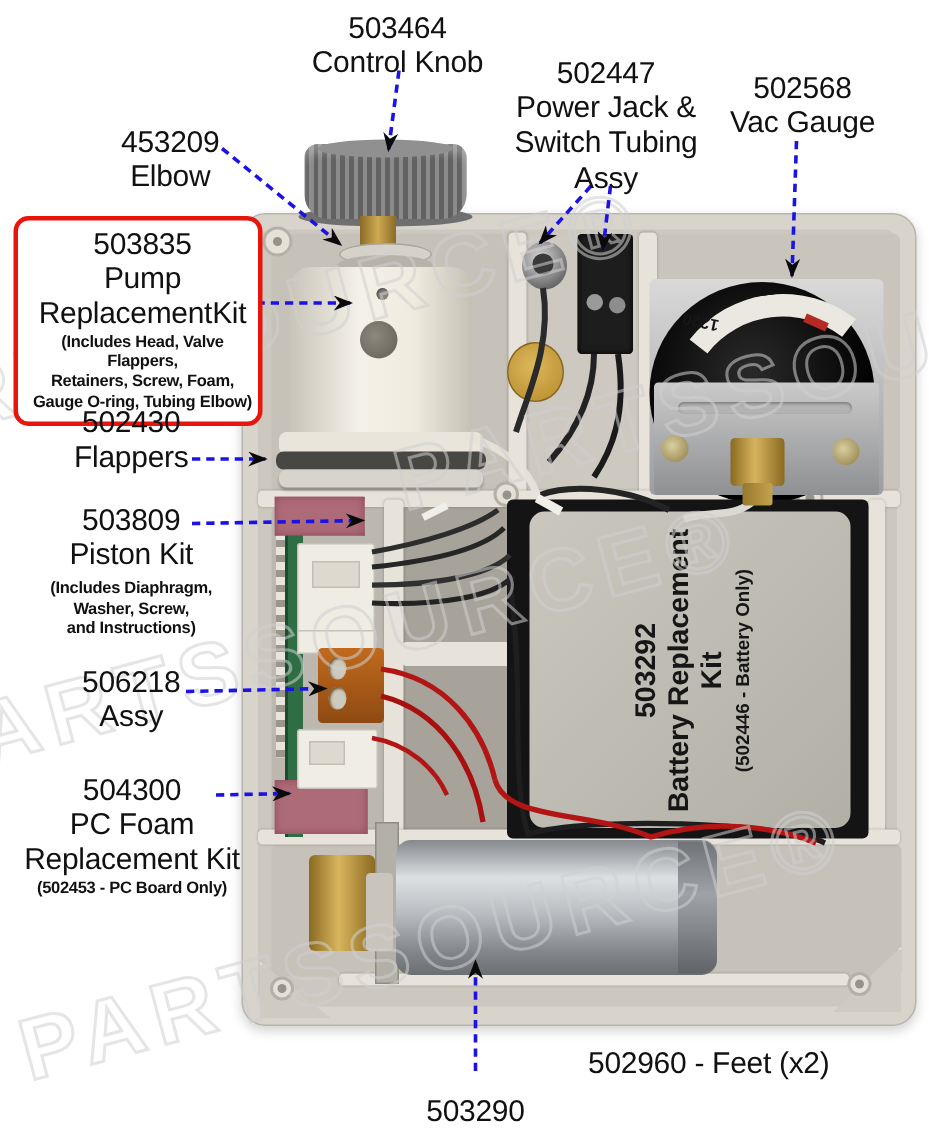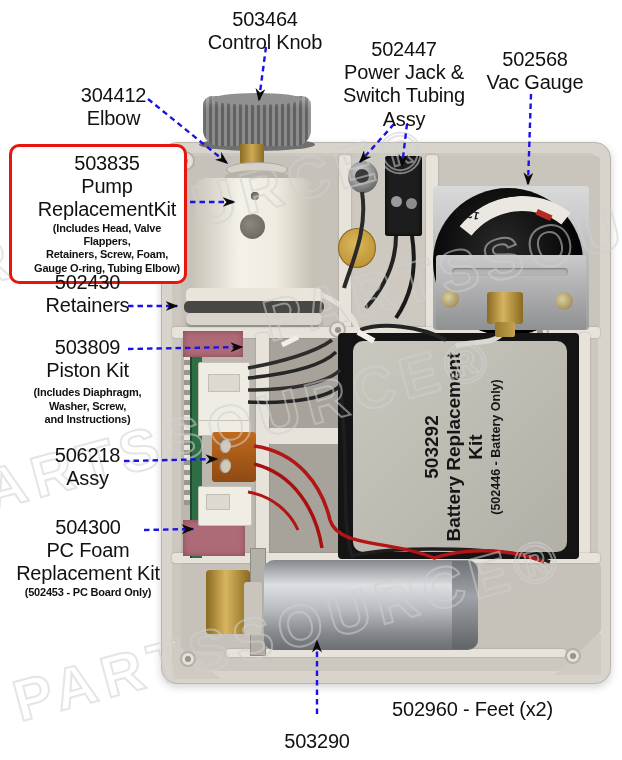--- a/index.html
+++ b/index.html
@@ -3,21 +3,21 @@
 <meta charset="utf-8">
 <style>
   html,body{margin:0;padding:0;background:#ffffff;}
   #stage{position:relative;width:622px;height:760px;background:#fff;overflow:hidden;
          font-family:"Liberation Sans","DejaVu Sans",sans-serif;color:#111;}
   .abs{position:absolute;}
   
   .lbl{position:absolute;text-align:center;z-index:7;line-height:1.16;letter-spacing:-0.2px;}
   .lbl .big{font-size:20px;font-weight:400;}
   .lbl .sm{font-size:11px;font-weight:700;line-height:1.22;}
-  .redbox{border:3px solid #e8150d;border-radius:10px;padding:5px 2px 6px 20px;background:#fff;}
+  .redbox{border:3px solid #e8150d;border-radius:10px;padding:5px 2px 6px 8px;background:#fff;}
   
   .wm{position:absolute;z-index:4;white-space:nowrap;font-weight:700;font-size:58px;letter-spacing:7px;
       color:transparent;-webkit-text-stroke:2px #d0d0d0;opacity:.55;transform:rotate(-15deg);pointer-events:none;}
   
   .case{position:absolute;left:161px;top:142px;width:448px;height:540px;background:#d8d4cc;
         border:1px solid #b9b5ad;border-radius:16px;z-index:1;box-shadow:0 3px 8px rgba(0,0,0,.18);}
   .case-inner{position:absolute;left:10px;top:10px;width:426px;height:518px;background:#ccc7bf;border-radius:9px;}
   .recess{position:absolute;border-radius:4px;}
   .rib{position:absolute;background:#e7e3db;border-radius:3px;box-shadow:0 0 2px rgba(0,0,0,.25);}
   .boss{position:absolute;border-radius:50%;background:#e5e1d9;border:2px solid #b4b0a8;}
@@ -196,36 +196,36 @@
     <div class="big">Switch Tubing</div>
     <div class="big">Assy</div>
   </div>
 
   <div class="lbl" style="left:475px;top:48px;width:120px;">
     <div class="big">502568</div>
     <div class="big">Vac Gauge</div>
   </div>
 
   <div class="lbl" style="left:56px;top:84px;width:115px;">
-    <div class="big">304412</div>
+    <div class="big">453209</div>
     <div class="big">Elbow</div>
   </div>
 
   <div class="lbl redbox" style="left:9px;top:144px;width:150px;">
     <div class="big">503835</div>
     <div class="big">Pump</div>
     <div class="big">ReplacementKit</div>
     <div class="sm">(Includes Head, Valve Flappers,</div>
     <div class="sm">Retainers, Screw, Foam,</div>
     <div class="sm">Gauge O-ring, Tubing Elbow)</div>
   </div>
 
   <div class="lbl" style="left:25px;top:271px;width:125px;">
     <div class="big">502430</div>
-    <div class="big">Retainers</div>
+    <div class="big">Flappers</div>
   </div>
 
   <div class="lbl" style="left:25px;top:336px;width:125px;">
     <div class="big">503809</div>
     <div class="big">Piston Kit</div>
     <div class="sm" style="margin-top:4px;">(Includes Diaphragm,</div>
     <div class="sm">Washer, Screw,</div>
     <div class="sm">and Instructions)</div>
   </div>
 

